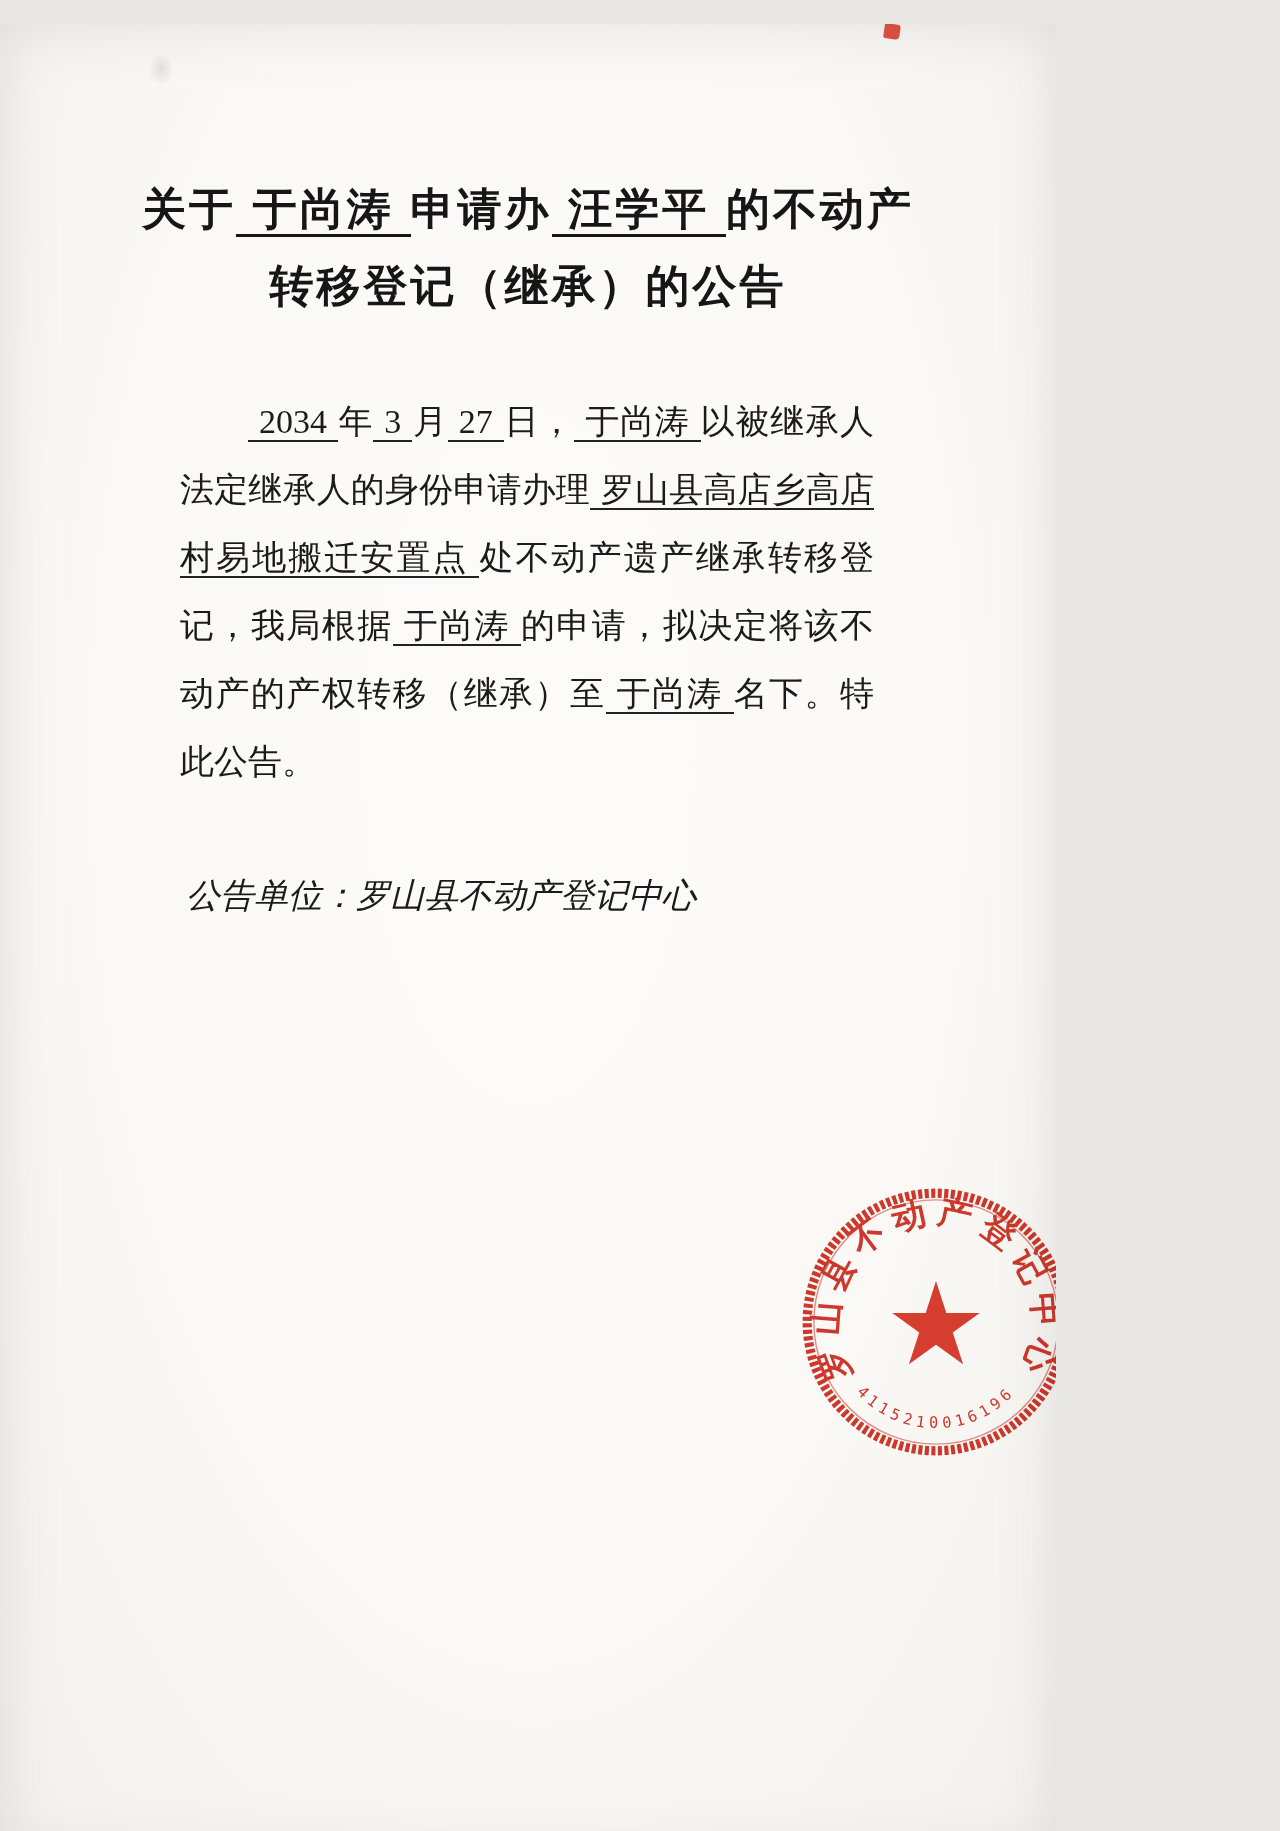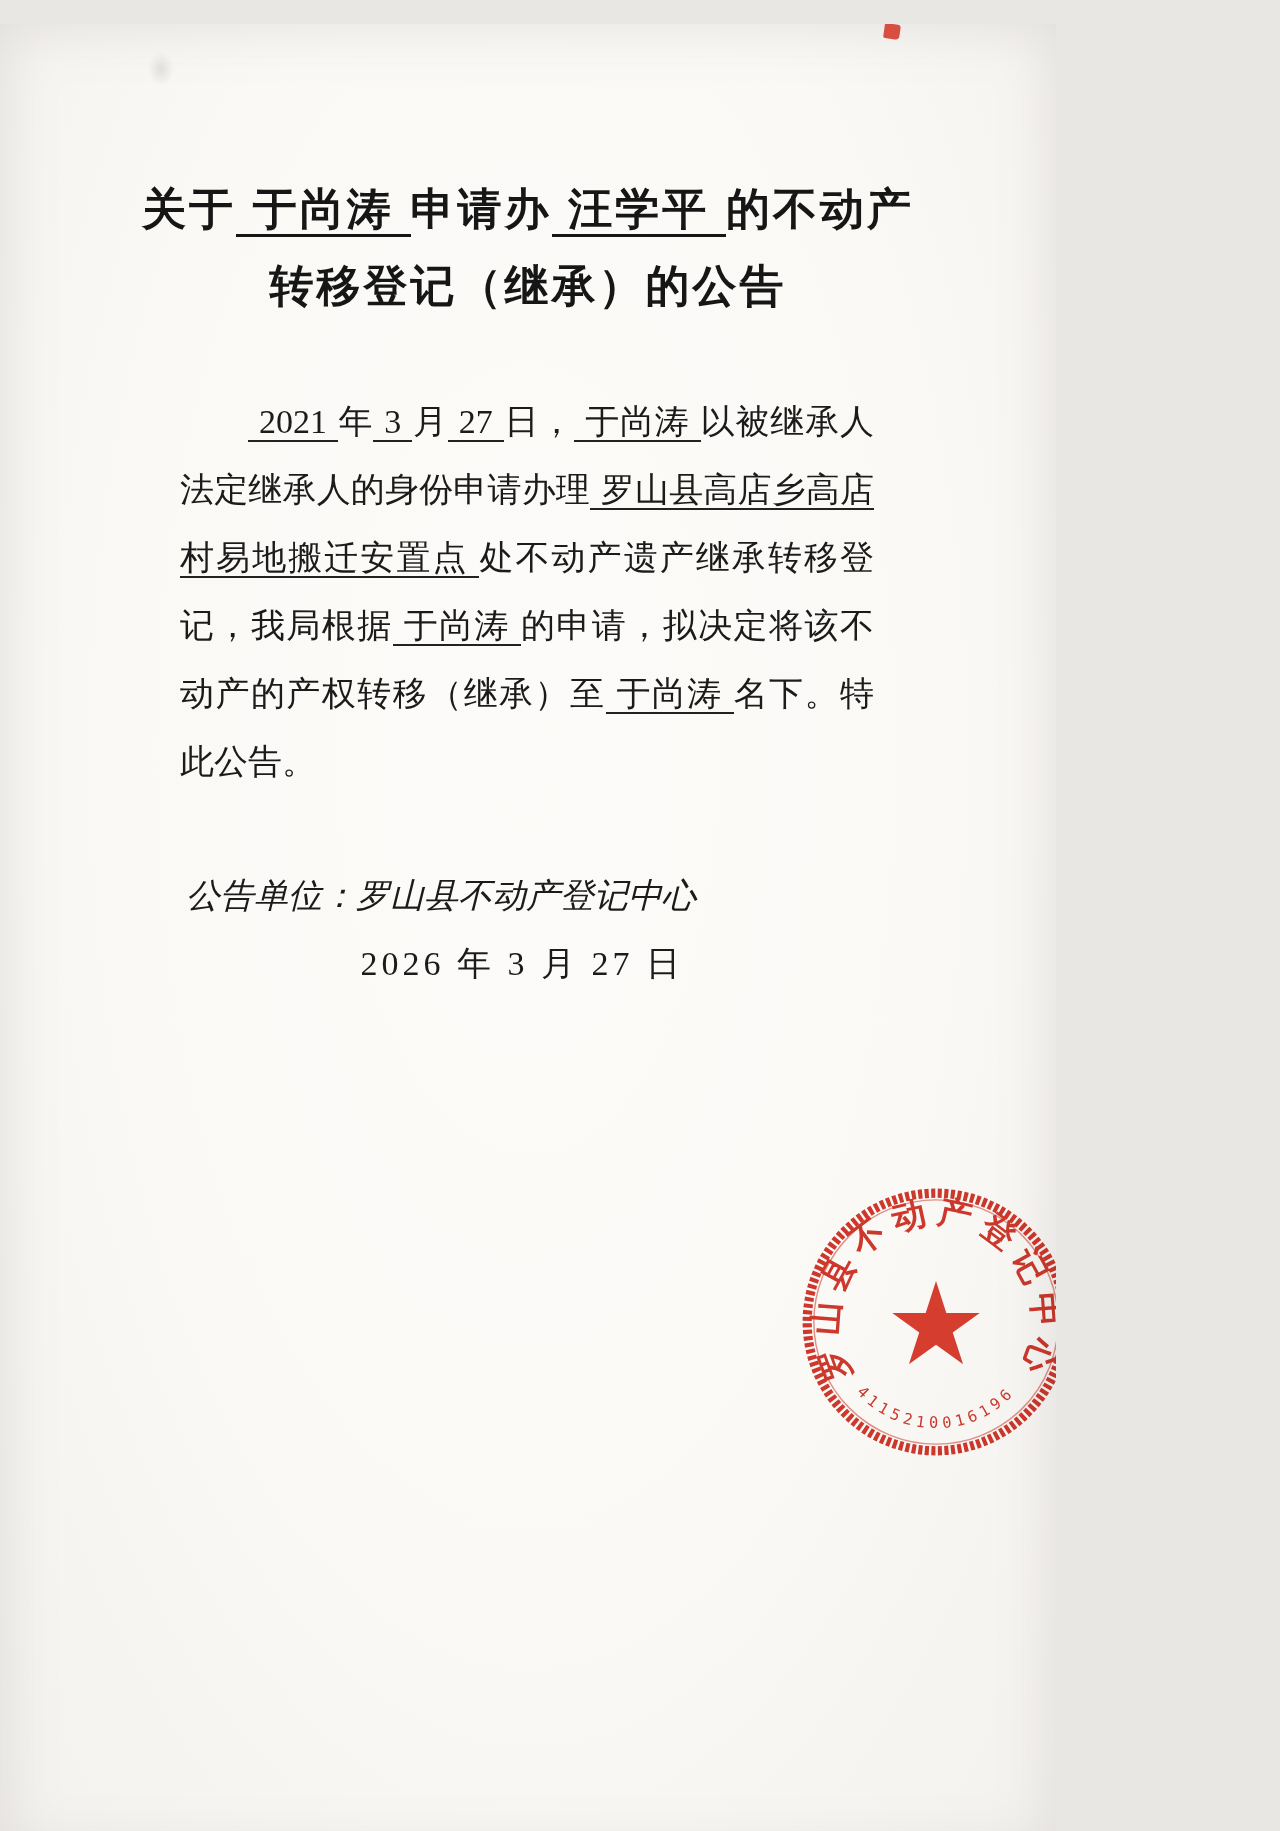--- a/index.html
+++ b/index.html
@@ -108,25 +108,24 @@
 
   <div class="scan-mark"></div>
   <div class="scan-smudge"></div>
 
   <div class="doc-title">
     <span class="t-line"><span>关于</span><span class="u">于尚涛</span><span>申请办</span><span class="u">汪学平</span><span>的不动产</span></span>
     <span class="t-line">转移登记（继承）的公告</span>
   </div>
 
   <div class="doc-body">
-    <p><span class="u">2021</span><span>年</span><span class="u">3</span><span>月</span><span class="u">27</span><span>日，</span><span class="u">于尚涛</span><span>以被继承人法定继承人的身份申请办理</span><span class="u">罗山县高店乡高店村易地搬迁安置点</span><span>处不动产遗产继承转移登记，我局根据</span><span class="u">于尚涛</span><span>的申请，拟决定将该不动产的产权转移（继承）至</span><span class="u">于尚涛</span><span>名下。特此公告。</span></p>
+    <p><span class="u">2034</span><span>年</span><span class="u">3</span><span>月</span><span class="u">27</span><span>日，</span><span class="u">于尚涛</span><span>以被继承人法定继承人的身份申请办理</span><span class="u">罗山县高店乡高店村易地搬迁安置点</span><span>处不动产遗产继承转移登记，我局根据</span><span class="u">于尚涛</span><span>的申请，拟决定将该不动产的产权转移（继承）至</span><span class="u">于尚涛</span><span>名下。特此公告。</span></p>
 
     <div class="signature">
       <div class="sig-unit">公告单位：罗山县不动产登记中心</div>
-      <div class="sig-date">2026 年 3 月 27 日</div>
     </div>
   </div>
 
   <div class="seal">
     <svg viewBox="0 0 270 270" xmlns="http://www.w3.org/2000/svg">
 
       <circle cx="135" cy="135" r="126" fill="none" stroke="#cf2a1d" stroke-width="9" stroke-dasharray="4 2.4"></circle>
       <circle cx="135" cy="135" r="119.5" fill="none" stroke="#cf2a1d" stroke-width="1.4" opacity="0.55"></circle>
 
       <defs>

